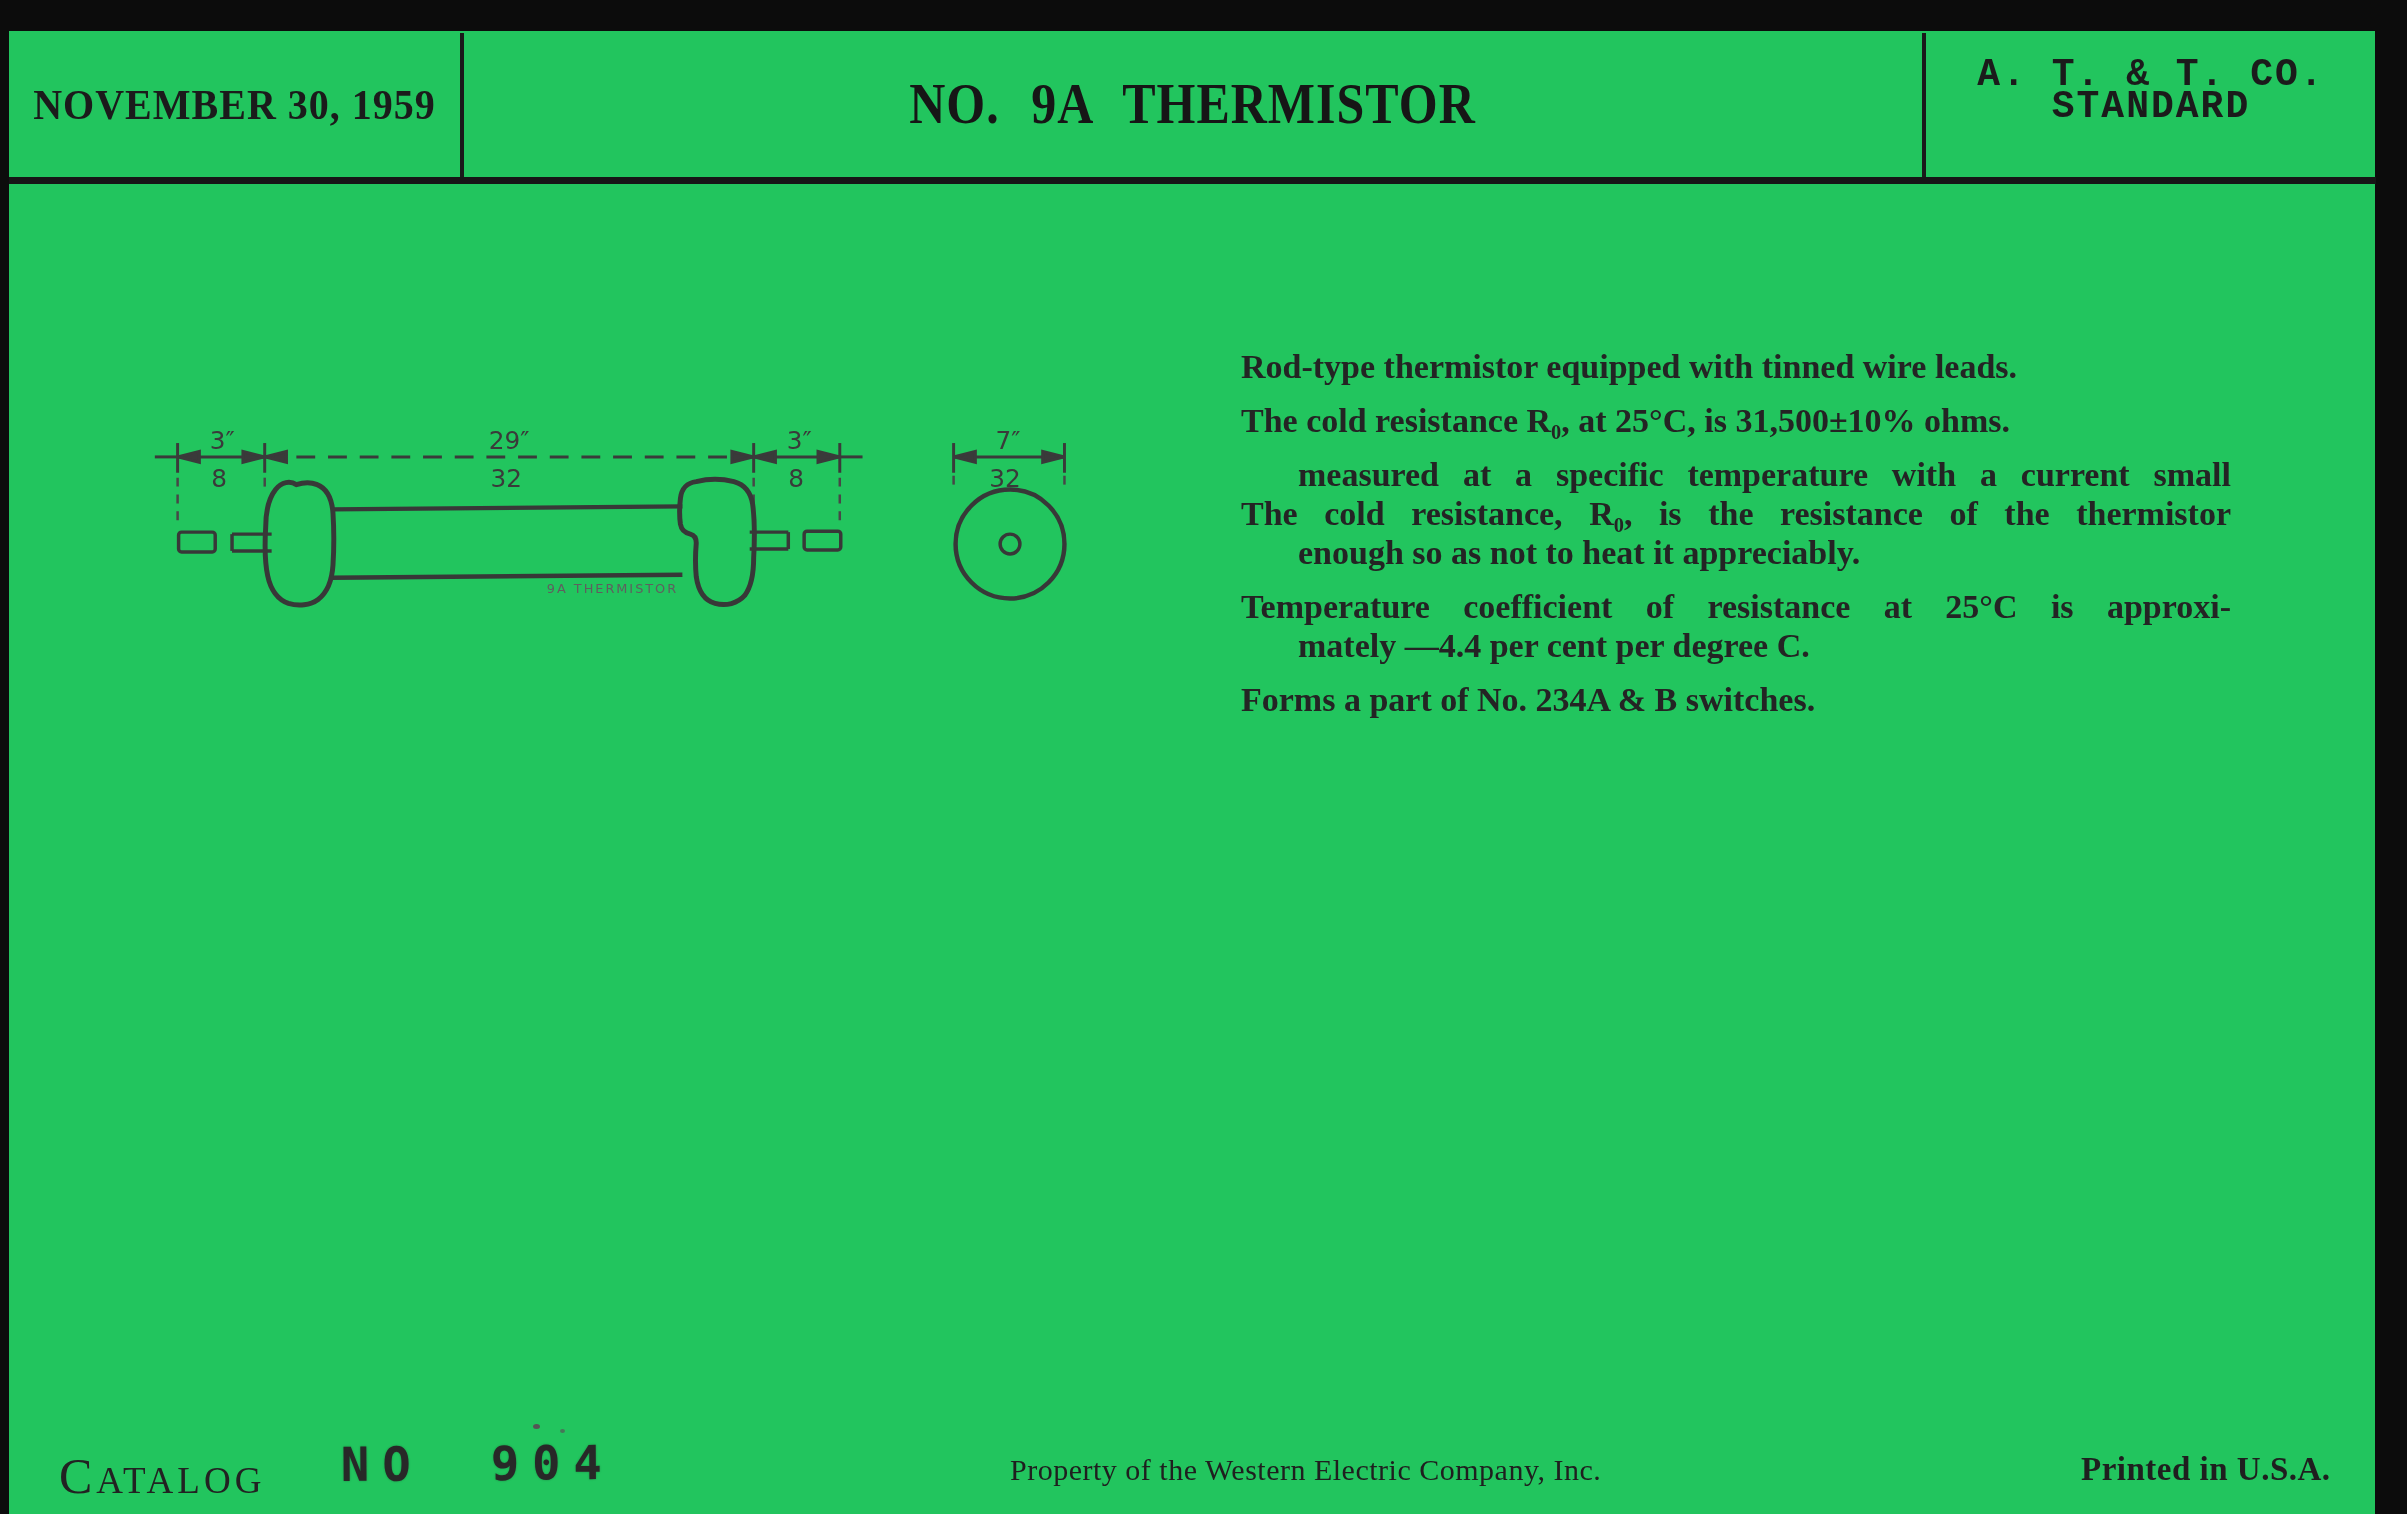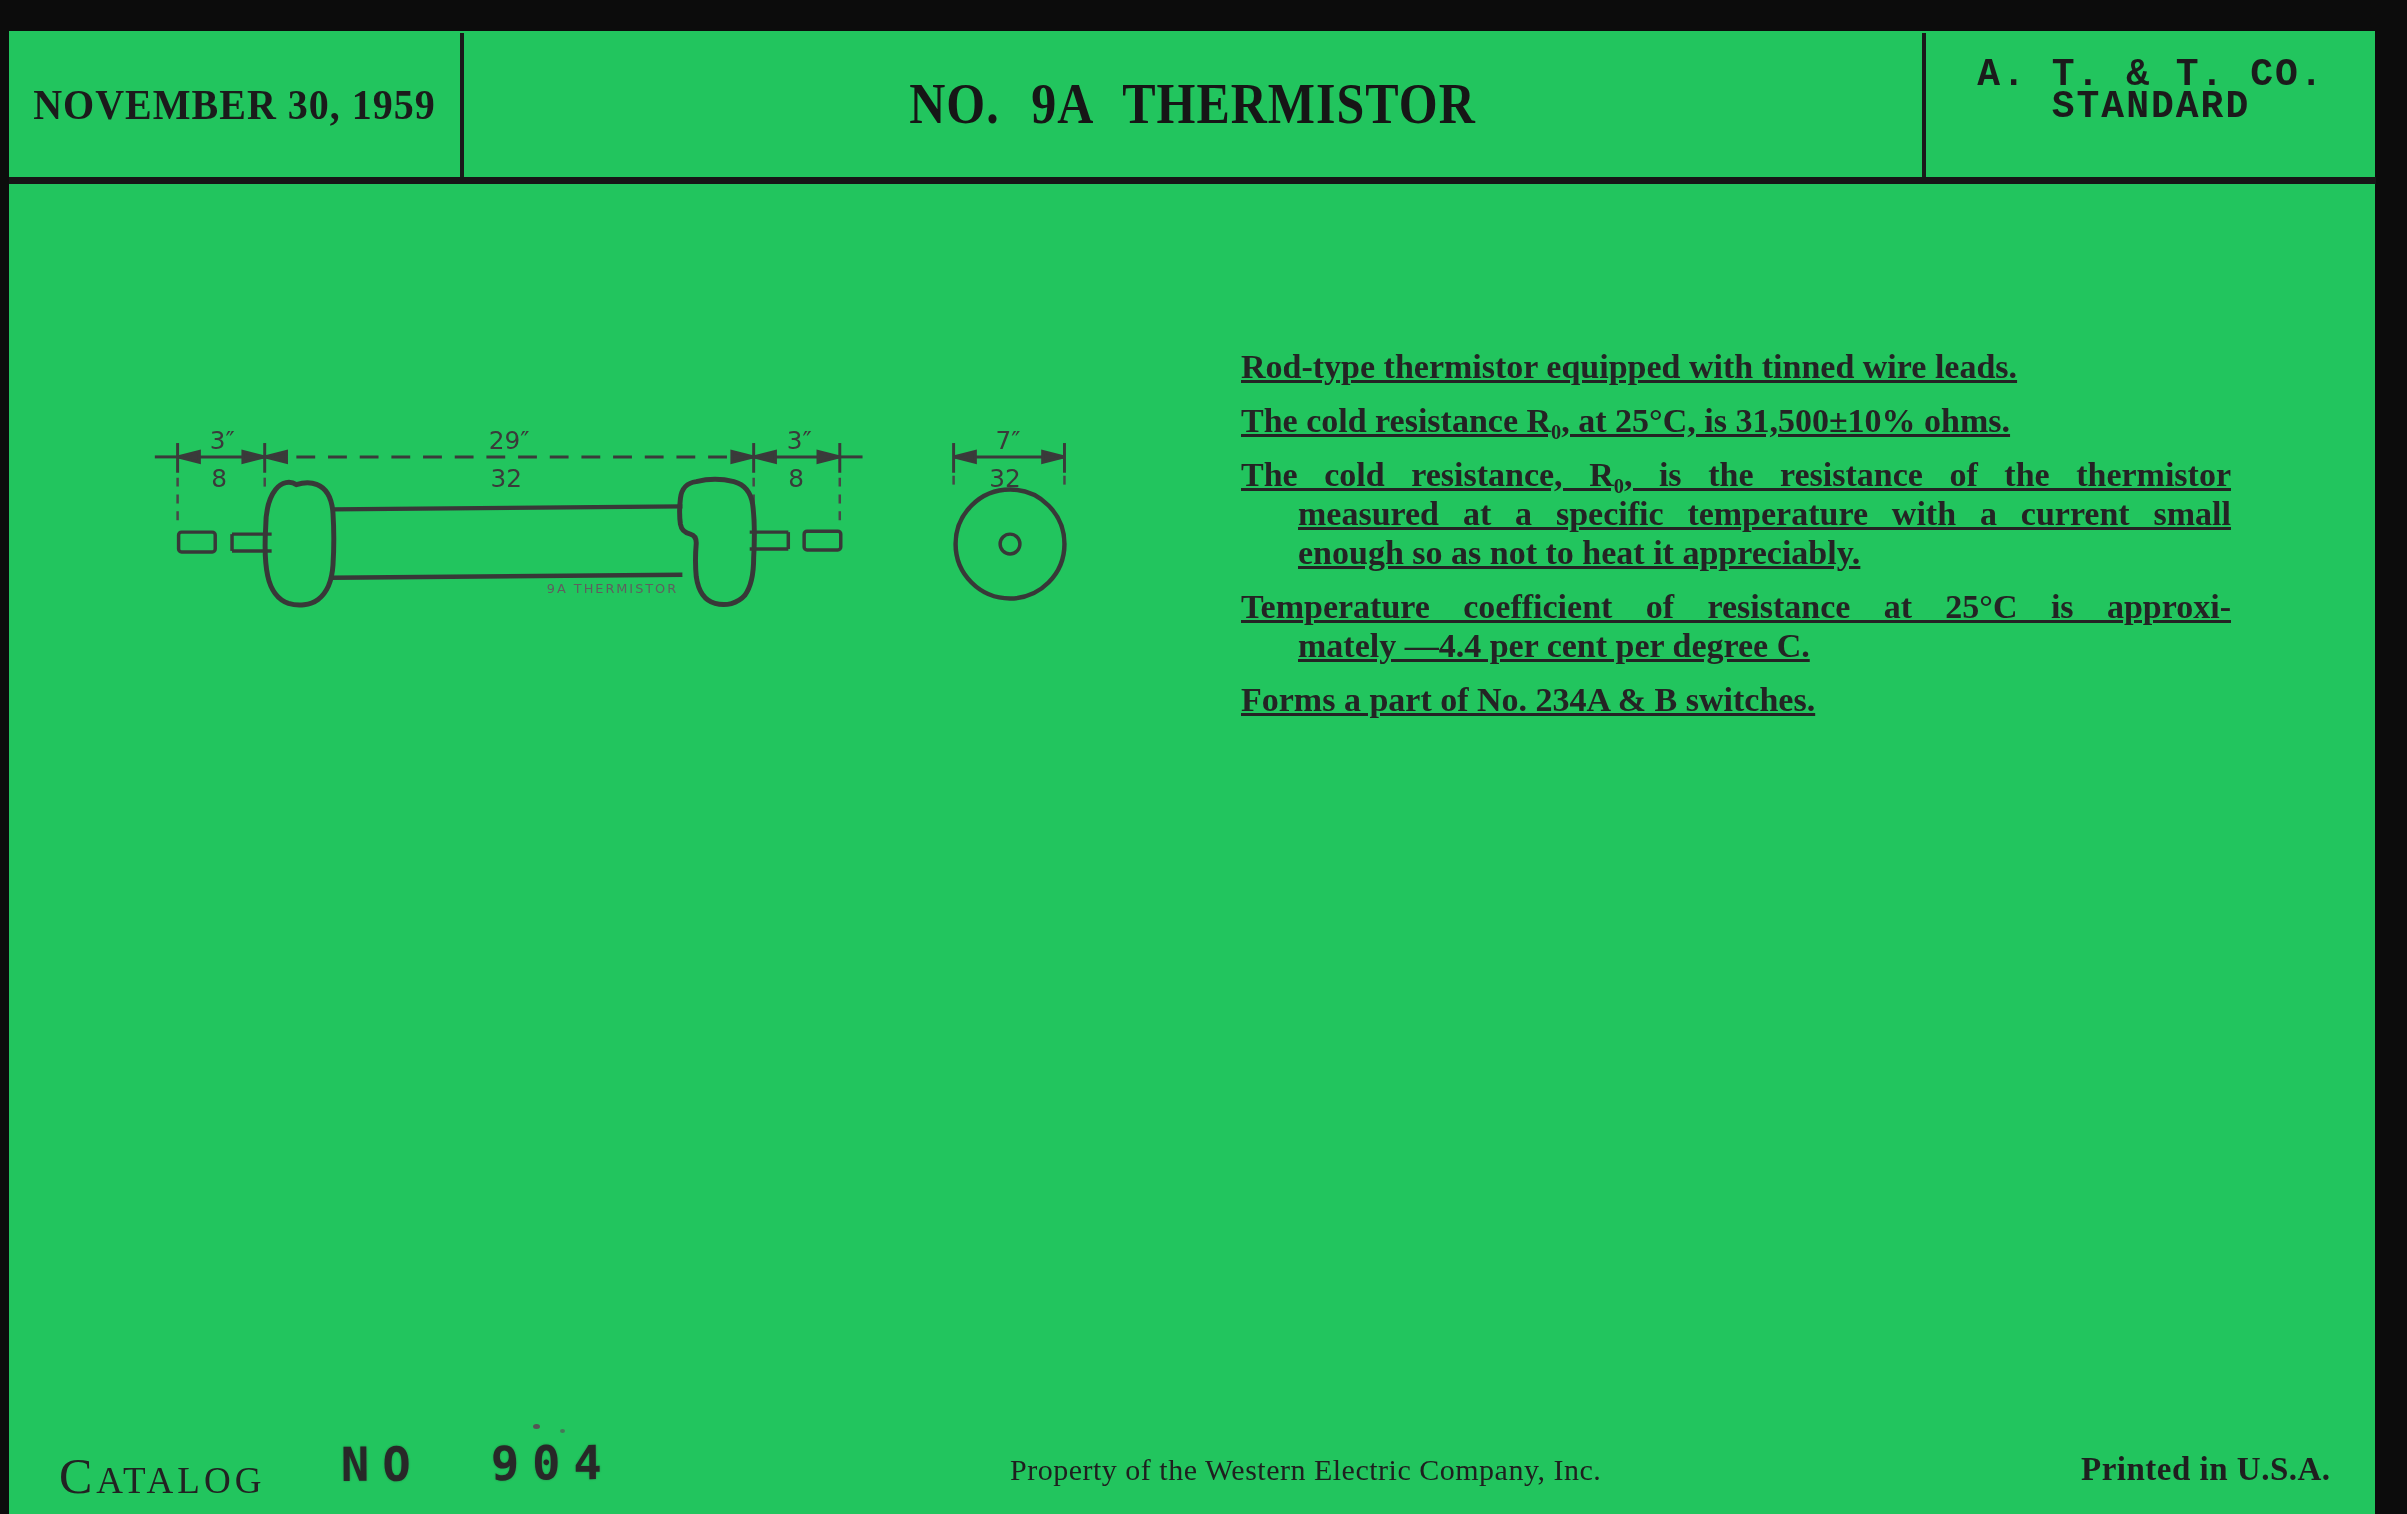--- a/index.html
+++ b/index.html
@@ -39,21 +39,21 @@
 
   
   .diagram{position:absolute;left:139px;top:421px;width:970px;height:248px;}
   .diagram text{font-family:"DejaVu Sans",sans-serif;}
   .dim-num,.dim-den{font-size:25px;font-weight:500;fill:#3a3a3a;}
   .marking{font-size:13px;letter-spacing:2px;fill:#5f5f5f;}
 
   
   .desc{position:absolute;left:1241px;top:347px;width:990px;
         font-size:34px;line-height:39px;font-weight:bold;color:#242424;}
-  .para{margin:0 0 15px 0;text-decoration:underline;}
+  .para{margin:0 0 15px 0;}
   .dline{width:100%;}
   .j{text-align:justify;text-align-last:justify;}
   .cont{padding-left:57px;box-sizing:border-box;}
 
   
   .catalog-label{
     position:absolute;left:59px;top:1447px;display:inline-block;
     font-weight:normal;font-size:37px;letter-spacing:4px;color:#222;
   }
   .catalog-label::first-letter{font-size:50px;}
@@ -201,22 +201,22 @@
     <g fill="none" stroke="#383838">
       <circle cx="1020" cy="549" r="55" stroke-width="4.5"></circle>
       <circle cx="1020" cy="549" r="10" stroke-width="3.5"></circle>
     </g>
   </svg>
 
   <section class="desc">
     <p class="para">Rod-type thermistor equipped with tinned wire leads.</p>
     <p class="para">The cold resistance R₀, at 25°C, is 31,500±10% ohms.</p>
     <div class="para">
+      <div class="dline j cont">measured at a specific temperature with a current small</div>
       <div class="dline j">The cold resistance, R₀, is the resistance of the thermistor</div>
-      <div class="dline j cont">measured at a specific temperature with a current small</div>
       <div class="dline cont">enough so as not to heat it appreciably.</div>
     </div>
     <div class="para">
       <div class="dline j">Temperature coefficient of resistance at 25°C is approxi-</div>
       <div class="dline cont">mately —4.4 per cent per degree C.</div>
     </div>
     <p class="para">Forms a part of No. 234A &amp; B switches.</p>
   </section>
 
   <span class="catalog-label">CATALOG</span>

